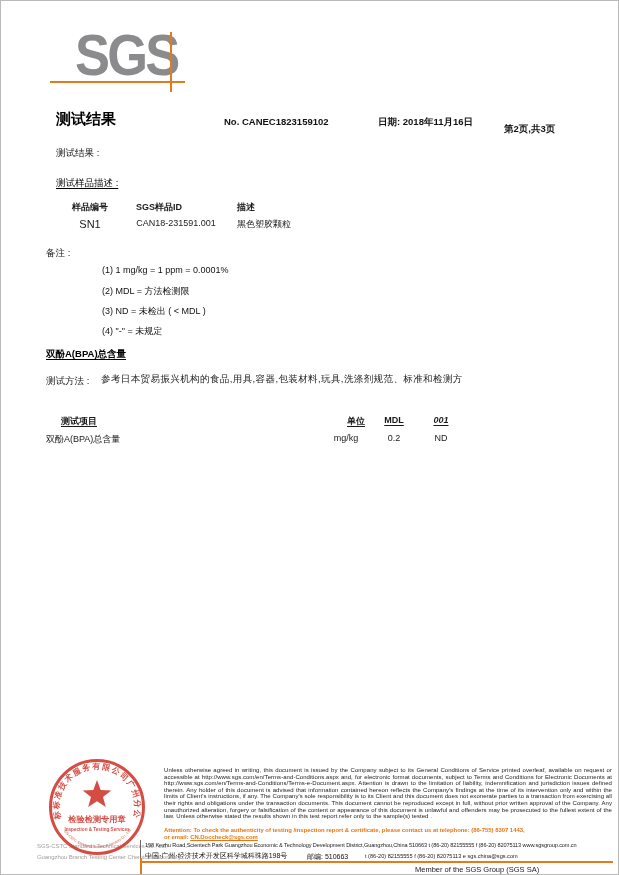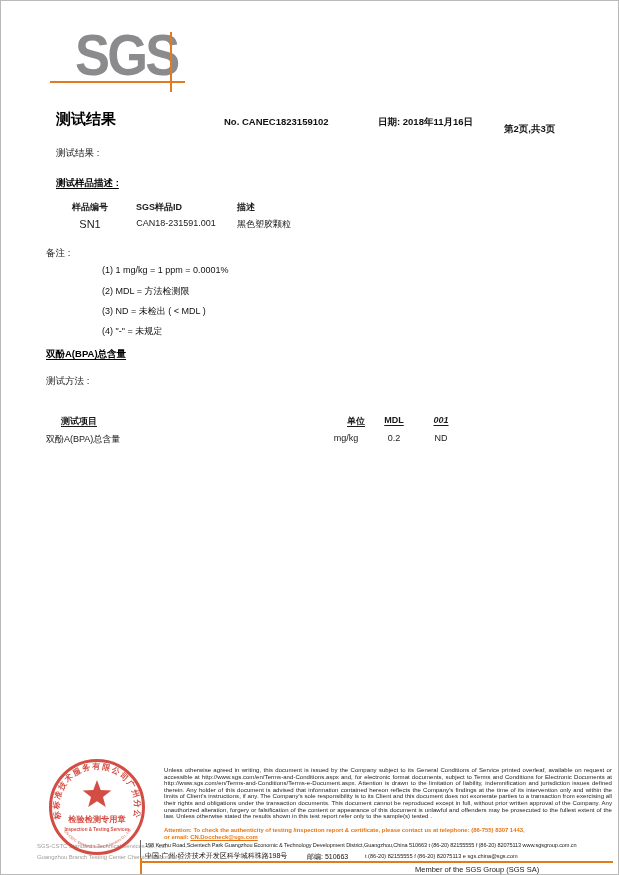--- a/index.html
+++ b/index.html
@@ -25,21 +25,21 @@
   .logo-hline{left:49px;top:80px;width:135px;height:2px;background:#e07b1e;}
   .logo-vline{left:169px;top:31px;width:2px;height:60px;background:#e07b1e;}
 
   
   .doc-title{left:55px;top:109px;font-size:15px;font-weight:bold;color:#000;}
   .report-no{left:223px;top:115px;font-size:9.5px;font-weight:bold;color:#111;}
   .date-label{left:377px;top:115px;font-size:9.5px;font-weight:bold;color:#111;}
   .page-label{left:503px;top:115px;font-size:9.5px;font-weight:bold;color:#111;margin-top:7px;}
 
   .results-label{left:55px;top:146px;font-size:9.5px;color:#111;}
-  .sample-heading{left:55px;top:176px;font-size:9.5px;font-weight:bold;text-decoration:underline;text-underline-offset:2px;color:#000;}
+  .sample-heading{left:55px;top:176px;font-size:9.5px;font-weight:normal;text-decoration:underline;text-underline-offset:2px;color:#000;}
 
   
   .s-h1{left:58px;top:200px;width:62px;text-align:center;font-size:9px;font-weight:bold;}
   .s-h2{left:135px;top:200px;width:80px;text-align:left;font-size:9px;font-weight:bold;}
   .s-h3{left:236px;top:200px;font-size:9px;font-weight:bold;}
   .s-c1{left:58px;top:217px;width:62px;text-align:center;font-size:11px;}
   .s-c2{left:135px;top:217px;width:80px;text-align:center;font-size:9px;}
   .s-c3{left:236px;top:217px;font-size:9px;}
 
   .notes-label{left:45px;top:246px;font-size:9.5px;}
@@ -113,20 +113,21 @@
   <div class="abs s-c3">黑色塑胶颗粒</div>
 
   <div class="abs notes-label">备注 :</div>
   <div class="abs note note1">(1) 1 mg/kg = 1 ppm = 0.0001%</div>
   <div class="abs note note2">(2) MDL = 方法检测限</div>
   <div class="abs note note3">(3) ND = 未检出 ( &lt; MDL )</div>
   <div class="abs note note4">(4) "-" = 未规定</div>
 
   <div class="abs analyte-heading">双酚A(BPA)总含量</div>
   <div class="abs method-label">测试方法 :</div>
+  <div class="abs method-l1">参考日本贸易振兴机构的食品,用具,容器,包装材料,玩具,洗涤剂规范、标准和检测方</div>
 
   <div class="abs r-h-item">测试项目</div>
   <div class="abs r-h-unit">单位</div>
   <div class="abs r-h-mdl">MDL</div>
   <div class="abs r-h-sample">001</div>
   <div class="abs r-c-item">双酚A(BPA)总含量</div>
   <div class="abs r-c-unit">mg/kg</div>
   <div class="abs r-c-mdl">0.2</div>
   <div class="abs r-c-value">ND</div>
 

